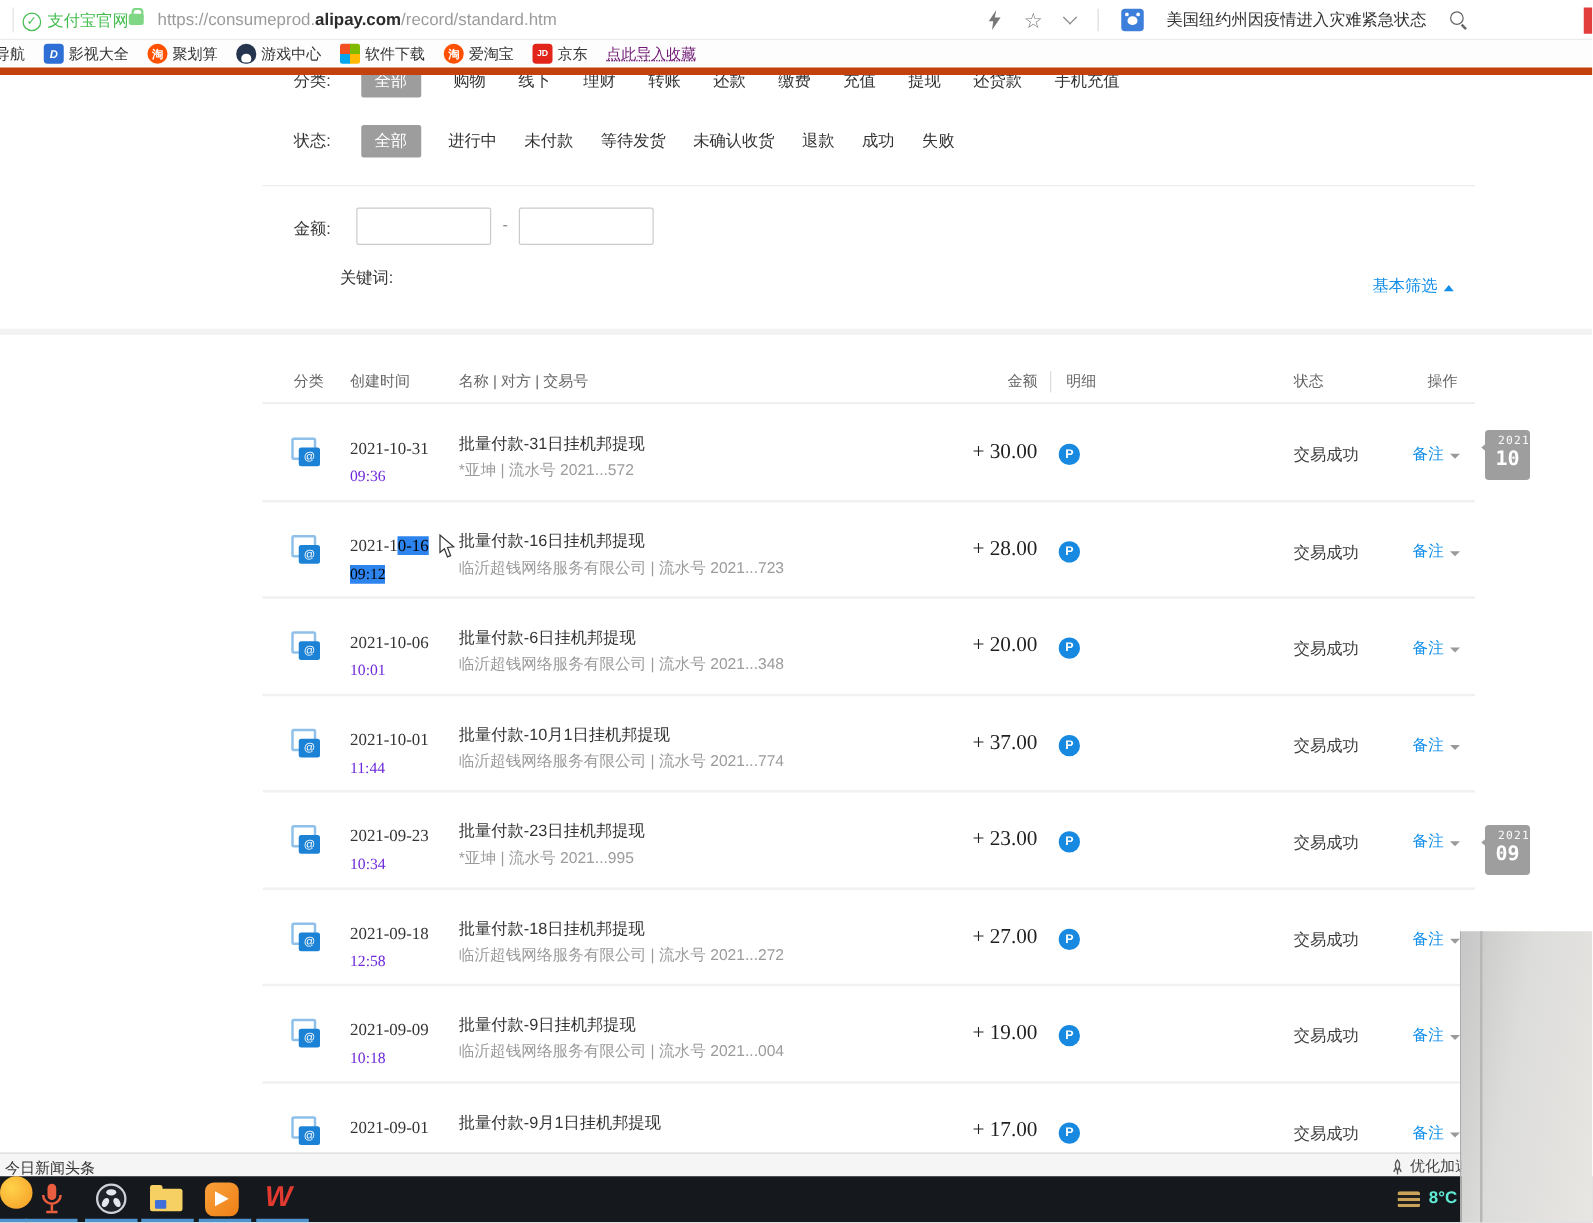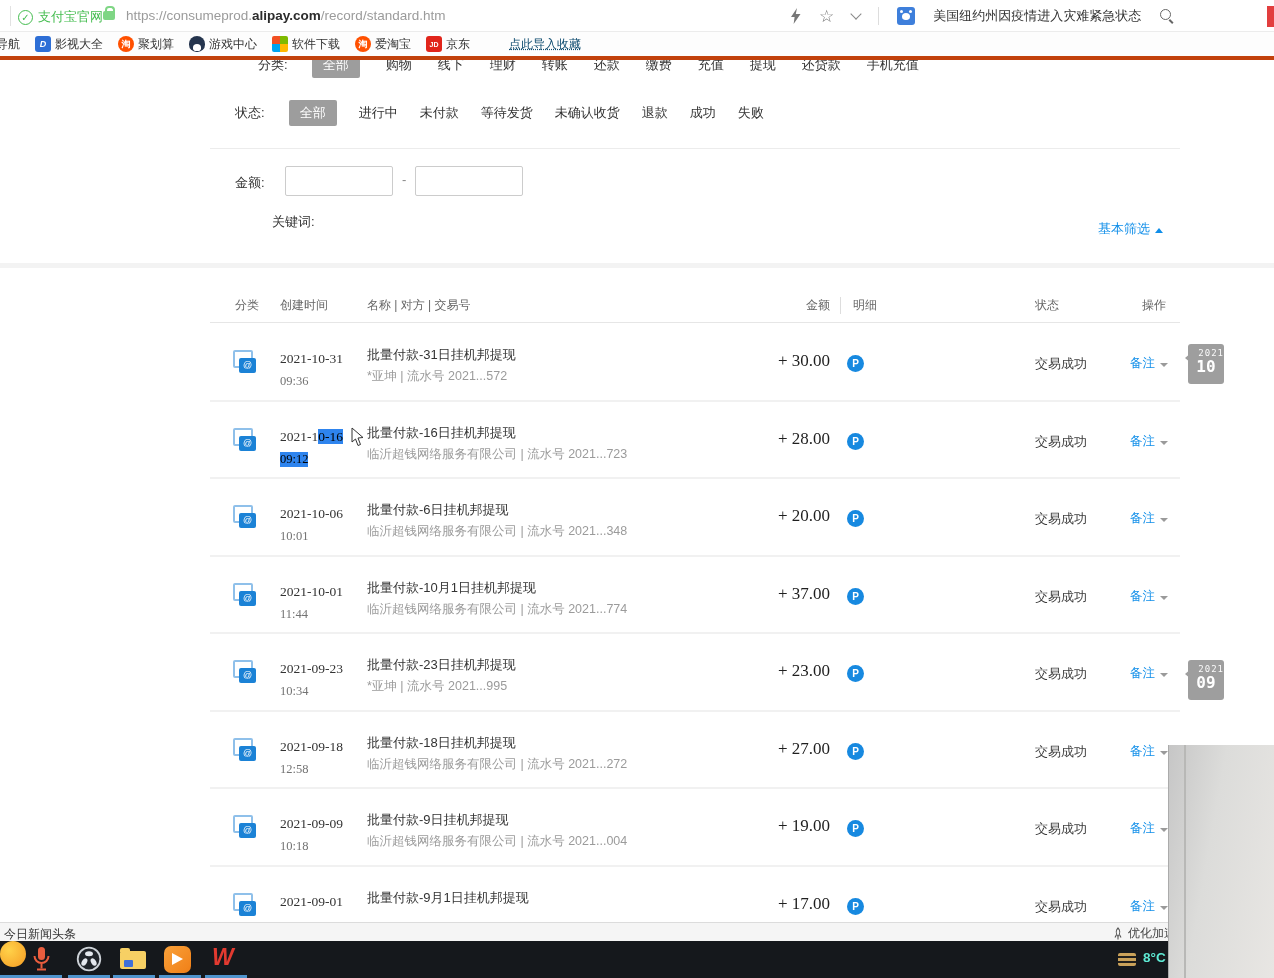--- a/index.html
+++ b/index.html
@@ -24,40 +24,40 @@
   .news-logo{width:18px;height:18px;border-radius:3px;background:#3e7fdb;position:relative;}
   .news-logo::before{content:'';position:absolute;left:5px;top:6px;width:8px;height:7px;background:#fff;border-radius:50% 50% 45% 45%;}
   .news-logo::after{content:'';position:absolute;left:3px;top:3px;width:3px;height:3px;background:#fff;border-radius:50%;box-shadow:9px 0 0 #fff;}
   .news-text{font-size:13px;color:#333;white-space:nowrap;}
   .mag{position:relative;width:16px;height:16px;}
   .mag::before{content:'';position:absolute;left:1px;top:1px;width:9px;height:9px;border:1.6px solid #666;border-radius:50%;}
   .mag::after{content:'';position:absolute;left:11px;top:11px;width:5px;height:1.6px;background:#666;transform:rotate(45deg);transform-origin:0 0;}
   .red-sliver{position:absolute;left:1267px;top:6px;width:7px;height:21px;background:#e23e3e;}
 
   
-  .bmbar{position:absolute;top:32px;left:0;width:1274px;height:28px;background:#fdfdfd;border-bottom:4px solid #c2410c;display:flex;align-items:center;gap:15px;padding-left:0;}
+  .bmbar{position:absolute;top:32px;left:0;width:1274px;height:28px;background:#fdfdfd;border-bottom:6px solid #c2410c;display:flex;align-items:center;gap:15px;padding-left:0;}
   .bm{display:flex;align-items:center;gap:4px;font-size:12px;color:#333;white-space:nowrap;}
   .bm:first-child{margin-left:-4px;}
   .bm-ic{width:16px;height:16px;border-radius:3px;display:inline-flex;align-items:center;justify-content:center;color:#fff;font-size:9px;font-weight:bold;}
   .ic-video{background:#2e6fd6;font-style:italic;}
   .ic-tao{background:#ff5000;border-radius:50%;font-size:9px;}
   .ic-penguin{background:#25354e;border-radius:50% 50% 46% 46%;position:relative;}
   .ic-penguin::after{content:'';position:absolute;left:4px;bottom:1px;width:8px;height:7px;background:#fff;border-radius:50% 50% 40% 40%;}
   .ic-windows{background:conic-gradient(#7fba00 0 25%, #ffb900 0 50%, #00a4ef 0 75%, #f25022 0);border-radius:2px;}
   .ic-jd{background:#e1251b;font-size:7px;}
-  .bm-u .bm-lb{color:#0c4a6e;text-decoration:underline dotted;margin-left:24px;}
+  .bm-u .bm-lb{color:#701a75;text-decoration:underline dotted;}
 
   
   .page{position:absolute;top:60px;left:0;width:1274px;height:862px;background:#fff;overflow:hidden;}
   .frow{position:absolute;left:235px;display:flex;align-items:center;}
   .flabel{color:#333;margin-right:24px;white-space:nowrap;}
   .fopts{display:flex;align-items:center;gap:26px;}
   .fopt{color:#333;cursor:pointer;white-space:nowrap;}
   .fopt.fsel{background:#9d9d9d;color:#fff;padding:4px 11px;border-radius:2px;}
-  #catrow{top:-13px;height:36px;margin-left:23px;}
+  #catrow{top:-13px;height:36px;}
   #statrow{top:39px;height:28px;}
   #statrow .fopts{gap:22px;}
   .hr1{position:absolute;left:210px;top:88px;width:970px;height:1px;background:#ececec;}
   .amt-label{position:absolute;left:235px;top:114px;}
   .amt-in1{position:absolute;left:285px;top:106px;width:108px;height:30px;border:1px solid #ccc;border-radius:2px;background:#fff;}
   .amt-dash{position:absolute;left:402px;top:112px;color:#888;}
   .amt-in2{position:absolute;left:415px;top:106px;width:108px;height:30px;border:1px solid #ccc;border-radius:2px;background:#fff;}
   .kw-label{position:absolute;left:228px;top:153px;margin-left:44px;}
   .kw-in{position:absolute;left:285px;top:147px;width:394px;height:28px;border:1px solid #ccc;border-radius:2px;padding:0 10px;font-size:13px;color:#333;font-family:inherit;}
   .basic-filter{position:absolute;left:1098px;top:160px;color:#108ee9;cursor:pointer;}
@@ -70,21 +70,21 @@
   .th-cat{left:25px;} .th-time{left:70px;} .th-name{left:157px;}
   .th-amt{left:520px;width:100px;text-align:right;}
   .th-det{left:630px;border-left:1px solid #ddd;padding-left:12px;}
   .th-stat{left:825px;} .th-act{right:14px;}
   #rows{position:absolute;left:210px;top:264px;width:970px;}
   .trow{position:relative;height:77.5px;border-bottom:2px solid #f1f1f1;}
   .ticon{position:absolute;left:23px;top:26px;width:26px;height:26px;}
   .ticon .cb{position:absolute;left:0;top:0;width:16px;height:14px;border:2px solid #8fc0ea;border-radius:2px;background:#fff;}
   .ticon .cf{position:absolute;left:6px;top:8px;width:17px;height:15px;background:#1b82d6;border-radius:2px;color:#fff;font-size:9px;font-style:normal;line-height:15px;text-align:center;}
   .tdate{position:absolute;left:70px;top:27px;font-family:"Liberation Serif","DejaVu Serif",serif;font-size:13.5px;color:#333;}
-  .ttime{position:absolute;left:70px;top:50px;font-family:"Liberation Serif","DejaVu Serif",serif;font-size:12.5px;color:#737373;}
+  .ttime{position:absolute;left:70px;top:50px;font-family:"Liberation Serif","DejaVu Serif",serif;font-size:12.5px;color:#6d28d9;}
   .ttitle{position:absolute;left:157px;top:22px;font-size:13px;color:#333;white-space:nowrap;}
   .tparty{position:absolute;left:157px;top:44px;font-size:12.5px;color:#9b9b9b;white-space:nowrap;}
   .tamt{position:absolute;left:430px;top:27px;width:190px;text-align:right;font-family:"Liberation Serif","DejaVu Serif",serif;font-size:17px;color:#1f1f1f;}
   .tdet{position:absolute;left:637px;top:31px;width:17px;height:17px;border-radius:50%;background:#1789e0;color:#fff;font-size:10px;font-weight:bold;text-align:center;line-height:17px;cursor:pointer;}
   .tstat{position:absolute;left:825px;top:31px;font-size:13px;color:#3c3c3c;}
   .tact{position:absolute;right:12px;top:31px;cursor:pointer;white-space:nowrap;}
   .tact .lnk{color:#108ee9;font-size:12.5px;}
   .chev{display:inline-block;width:0;height:0;border-left:4px solid transparent;border-right:4px solid transparent;border-top:4px solid #9a9a9a;margin-left:5px;}
   .hl{background:#2e84ee;color:#000000;}
   .cursor{position:absolute;left:141px;top:25px;}

